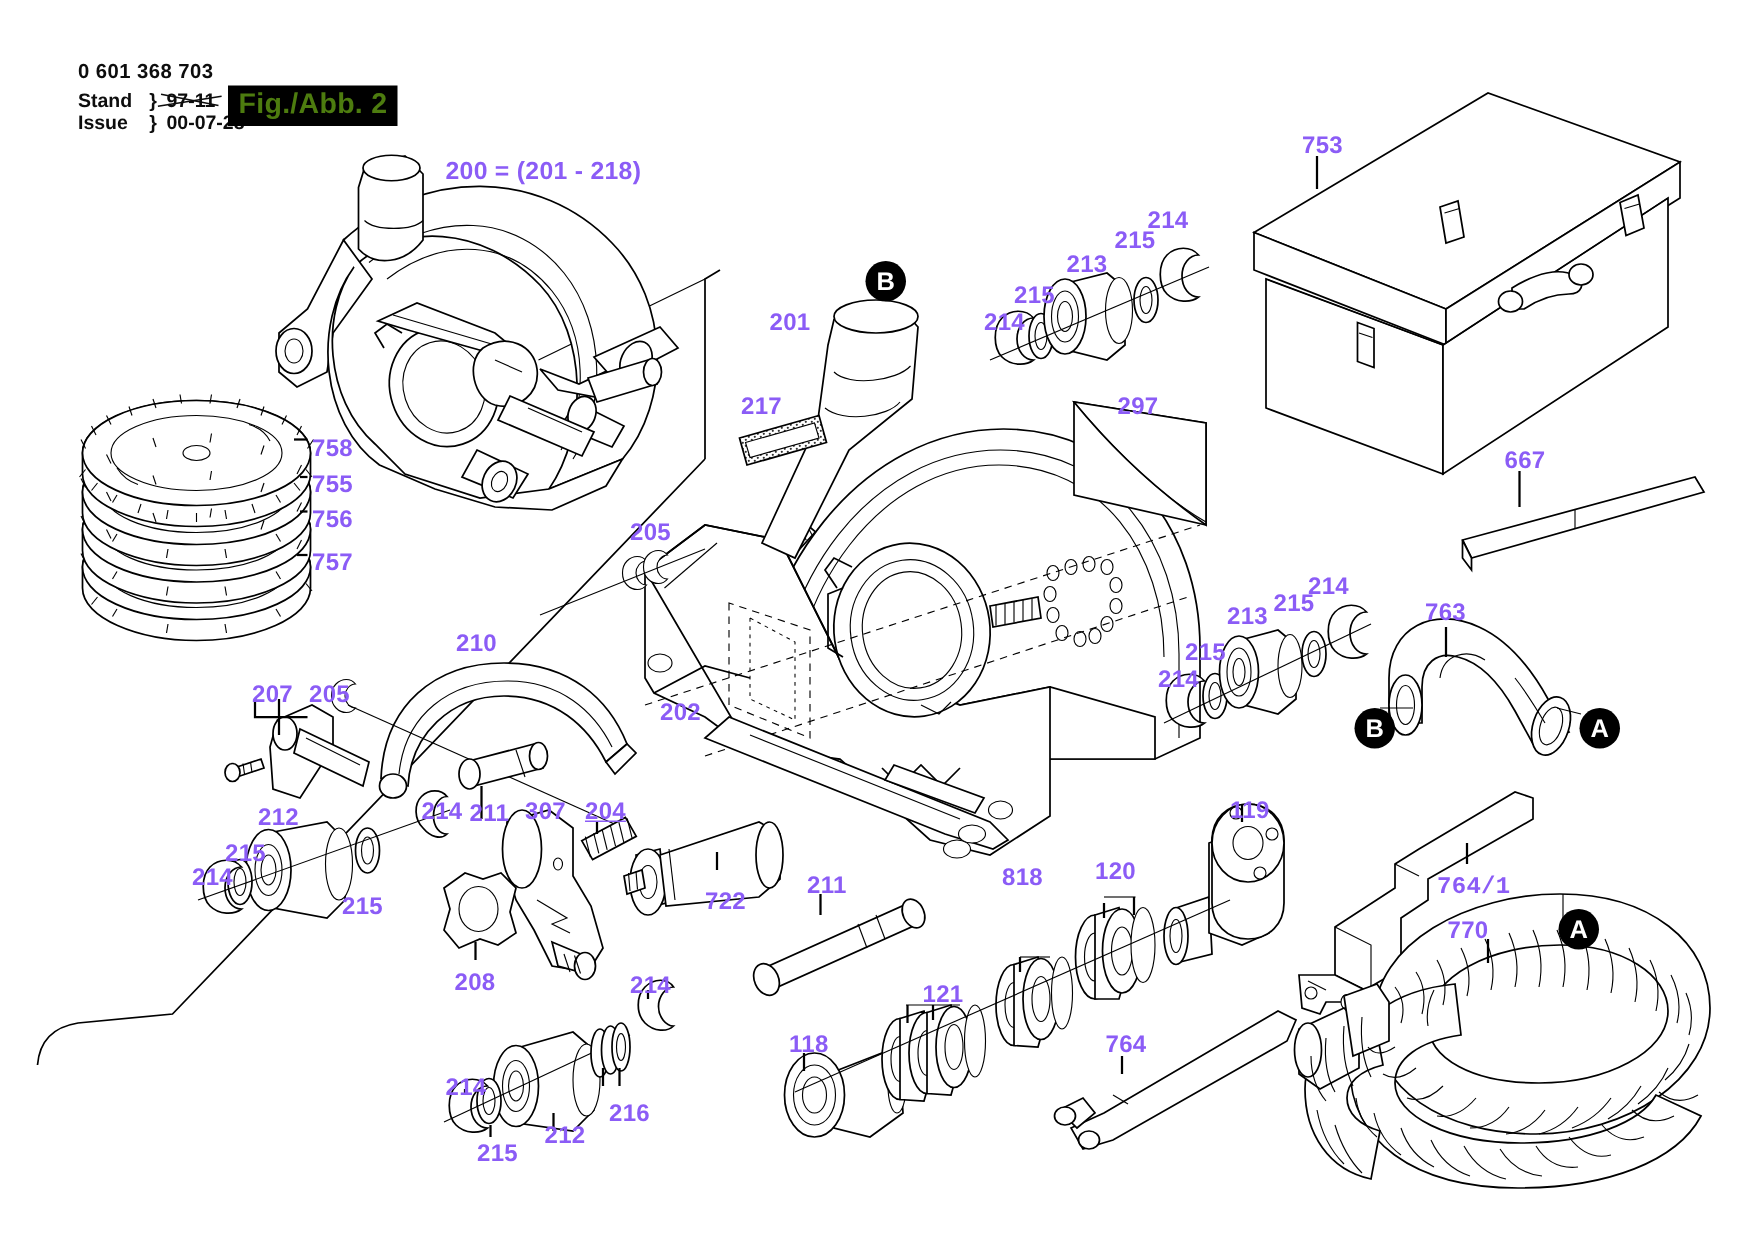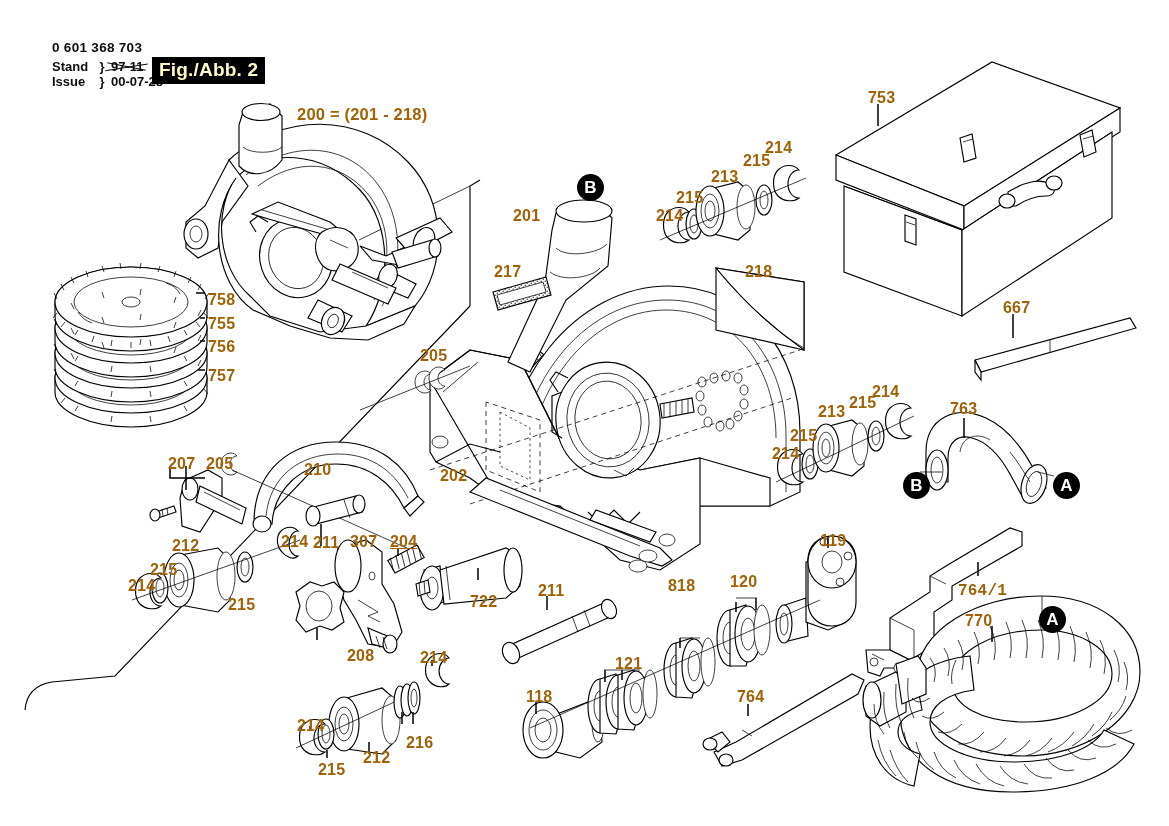--- a/index.html
+++ b/index.html
@@ -37,38 +37,38 @@
   .struck::after{
     content:""; position:absolute; left:-3px; right:-4px; top:50%;
     border-top:1.6px solid #0d0d0d; transform:rotate(-9deg);
   }
   .struck::before{
     content:""; position:absolute; left:-1px; right:-2px; top:46%;
     border-top:1.4px solid #0d0d0d; transform:rotate(11deg);
   }
   #figbox{
     position:absolute; left:152px; top:57px;
-    background:#000000; color:#fef9c3;
+    background:#000000; color:#4d7c0f;
     font-size:19px; font-weight:bold;
     padding:2px 7px 3px 7px;
     letter-spacing:.2px;
     white-space:nowrap;
   }
   
   #footer{
     position:absolute; left:52px; top:726px;
     font-size:12.5px; font-weight:bold; color:#0d0d0d;
     line-height:14.5px;
   }
   
   .lbl{
     position:absolute;
     font-size:16px;
     font-weight:bold;
-    color:#a16207;
+    color:#8b5cf6;
     white-space:nowrap;
     letter-spacing:.2px;
     line-height:1;
   }
   .lbl.big{font-size:16.5px;}
   
   .badge{
     position:absolute;
     width:27px;height:27px;border-radius:50%;
     background:#000;color:#fff;
@@ -739,41 +739,41 @@
       <div class="lbl big" style="left: 297px; top: 106px;">200 = (201 - 218)</div>
       <div class="lbl" style="left: 868px; top: 90px;">753</div>
       <div class="lbl" style="left: 1003px; top: 300px;">667</div>
       <div class="lbl" style="left: 950px; top: 401px;">763</div>
       <div class="lbl" style="left: 208px; top: 292px;">758</div>
       <div class="lbl" style="left: 208px; top: 316px;">755</div>
       <div class="lbl" style="left: 208px; top: 339px; text-align: center;">756</div>
       <div class="lbl" style="left: 208px; top: 368px;">757</div>
       <div class="lbl" style="left: 513px; top: 208px;">201</div>
       <div class="lbl" style="left: 494px; top: 264px;">217</div>
-      <div class="lbl" style="left: 745px; top: 264px;">218</div>
+      <div class="lbl" style="left: 745px; top: 264px;">297</div>
       <div class="lbl" style="left: 440px; top: 468px; text-align: right;">202</div>
       <div class="lbl" style="left: 656px; top: 208px;">214</div>
       <div class="lbl" style="left: 676px; top: 190px;">215</div>
       <div class="lbl" style="left: 711px; top: 169px;">213</div>
       <div class="lbl" style="left: 743px; top: 153px;">215</div>
       <div class="lbl" style="left: 765px; top: 140px;">214</div>
       <div class="lbl" style="left: 772px; top: 446px;">214</div>
       <div class="lbl" style="left: 790px; top: 428px;">215</div>
       <div class="lbl" style="left: 818px; top: 404px;">213</div>
       <div class="lbl" style="left: 849px; top: 395px;">215</div>
       <div class="lbl" style="left: 872px; top: 384px;">214</div>
       <div class="lbl" style="left: 420px; top: 348px;">205</div>
       <div class="lbl" style="left: 206px; top: 456px;">205</div>
       <div class="lbl" style="left: 168px; top: 456px;">207</div>
-      <div class="lbl" style="left: 304px; top: 462px; text-align: center;">210</div>
+      <div class="lbl" style="left: 304px; top: 422px; text-align: center;">210</div>
       <div class="lbl" style="left: 313px; top: 535px;">211</div>
       <div class="lbl" style="left: 350px; top: 534px;">307</div>
       <div class="lbl" style="left: 390px; top: 534px; text-decoration: underline;">204</div>
       <div class="lbl" style="left: 470px; top: 594px;">722</div>
-      <div class="lbl" style="left: 303px; top: 648px; margin-left: 44px;">208</div>
+      <div class="lbl" style="left: 303px; top: 648px;">208</div>
       <div class="lbl" style="left: 172px; top: 538px;">212</div>
       <div class="lbl" style="left: 150px; top: 562px;">215</div>
       <div class="lbl" style="left: 128px; top: 578px;">214</div>
       <div class="lbl" style="left: 228px; top: 597px;">215</div>
       <div class="lbl" style="left: 281px; top: 534px;">214</div>
       <div class="lbl" style="left: 420px; top: 650px;">214</div>
       <div class="lbl" style="left: 297px; top: 718px;">214</div>
       <div class="lbl" style="left: 318px; top: 762px;">215</div>
       <div class="lbl" style="left: 363px; top: 750px;">212</div>
       <div class="lbl" style="left: 406px; top: 735px;">216</div>

